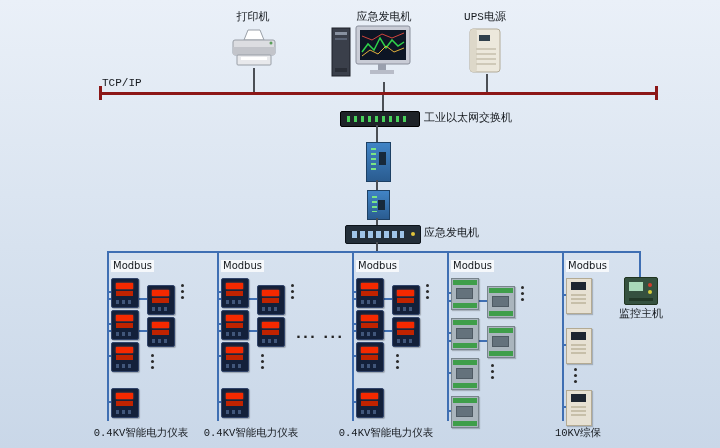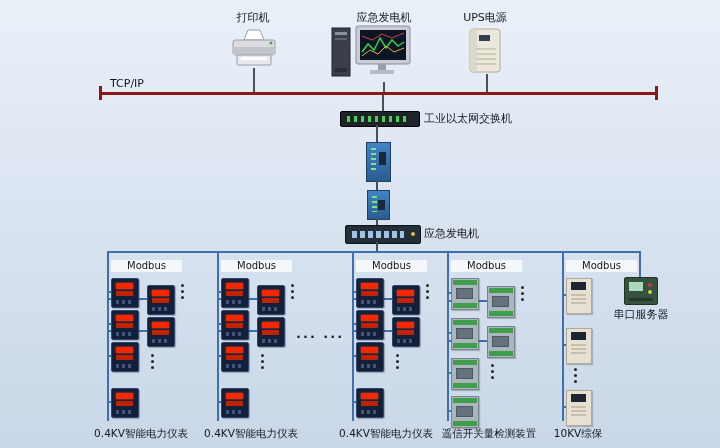--- a/index.html
+++ b/index.html
@@ -2,27 +2,27 @@
 <html><head>
 <meta charset="utf-8">
 <style>
   html,body{margin:0;padding:0;}
   #stage{
     position:relative;width:720px;height:448px;overflow:hidden;
     background:linear-gradient(180deg,#eaf0f8 0%,#d7e2ef 55%,#c9d7e8 100%);
     font-family:"DejaVu Sans","Liberation Sans",sans-serif;
     color:#14181d;
   }
-  .lbl{position:absolute;font-size:11px;line-height:13px;white-space:nowrap;}
+  .lbl{position:absolute;font-size:11px;line-height:13px;white-space:nowrap;font-family:Liberation Mono, monospace;}
   .lbl.c{text-align:center;}
   .hline,.vline{position:absolute;}
   .tcp{background:#8c1717;}
   .net{background:#4b4f55;}
   .bus{background:#3f6fb3;}
-  .modbus-lbl{position:absolute;font-size:10px;line-height:12px;background:rgba(255,255,255,.75);padding:0 16px;}
+  .modbus-lbl{position:absolute;font-size:10px;line-height:12px;background:rgba(255,255,255,.75);padding:0 2px;}
   .ell-h{position:absolute;font-size:13px;font-weight:bold;letter-spacing:2px;color:#222;}
   .vdots{position:absolute;width:3px;height:3px;border-radius:50%;background:#2a2a2a;box-shadow:0 6px 0 #2a2a2a,0 12px 0 #2a2a2a;}
   
   .meter{position:absolute;width:26px;height:28px;background:#13203a;border:1px solid #31446a;border-radius:2px;box-shadow:1px 1px 1px rgba(0,0,0,.25);}
   .meter .d1{position:absolute;left:4px;top:4px;width:17px;height:6px;background:#f52900;box-shadow:0 0 2px #ff5020;}
   .meter .d2{position:absolute;left:4px;top:12px;width:17px;height:5px;background:#c02300;}
   .meter .bt{position:absolute;left:4px;bottom:3px;width:18px;height:4px;background:repeating-linear-gradient(90deg,#41567a 0 3px,transparent 3px 6px);}
   
   .module{position:absolute;width:26px;height:30px;background:#aab5bd;border:1px solid #78848c;box-shadow:1px 1px 1px rgba(0,0,0,.2);}
   .module .mt{position:absolute;left:1px;right:1px;top:1px;height:5px;background:#3f9e4a;}
@@ -96,21 +96,21 @@
       <rect x="8" y="26" width="20" height="2" fill="#cfc9b8"></rect>
       <rect x="8" y="31" width="20" height="2" fill="#cfc9b8"></rect>
       <rect x="8" y="36" width="20" height="2" fill="#cfc9b8"></rect>
     </svg>
   </div>
 
   <div class="vline net" style="left:253px;top:68px;width:2px;height:24px;"></div>
   <div class="vline net" style="left:383px;top:82px;width:2px;height:10px;"></div>
   <div class="vline net" style="left:486px;top:74px;width:2px;height:18px;"></div>
 
-  <div class="lbl" style="left:110px;top:77px;">TCP/IP</div>
+  <div class="lbl" style="left:102px;top:77px;">TCP/IP</div>
   <div class="hline tcp" style="left:100px;top:92px;width:558px;height:3px;"></div>
   <div class="vline tcp" style="left:99px;top:86px;width:3px;height:14px;"></div>
   <div class="vline tcp" style="left:655px;top:86px;width:3px;height:14px;"></div>
 
   <div class="vline net" style="left:382px;top:95px;width:2px;height:16px;"></div>
   <div class="switch">
       <div class="ports"></div>
     </div>
   <div class="lbl" style="left:424px;top:112px;">工业以太网交换机</div>
 
@@ -324,21 +324,20 @@
       <div class="rl"></div>
     </div>
   <div class="vdots" style="left:574px;top:368px;"></div>
 
   <div class="genctl" style="left:624px;top:277px;">
     <div class="gs"></div>
     <div class="g1"></div>
     <div class="g2"></div>
     <div class="gb"></div>
   </div>
-  <div class="lbl c" style="left:604px;top:308px;width:74px;">串口服务器</div>
+  <div class="lbl c" style="left:604px;top:308px;width:74px;">监控主机</div>
 
   <div class="lbl c" style="left:88px;top:427px;width:106px;font-size:10.5px;">0.4KV智能电力仪表</div>
   <div class="lbl c" style="left:198px;top:427px;width:106px;font-size:10.5px;">0.4KV智能电力仪表</div>
   <div class="lbl c" style="left:333px;top:427px;width:106px;font-size:10.5px;">0.4KV智能电力仪表</div>
-  <div class="lbl c" style="left:437px;top:427px;width:104px;font-size:10.5px;">遥信开关量检测装置</div>
   <div class="lbl c" style="left:548px;top:427px;width:60px;font-size:10.5px;">10KV综保</div>
 
 </div>
 
 </body></html>

